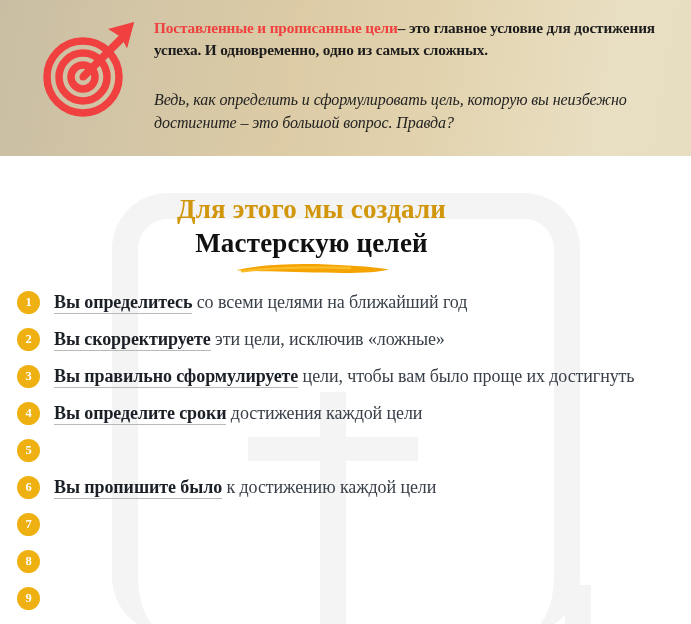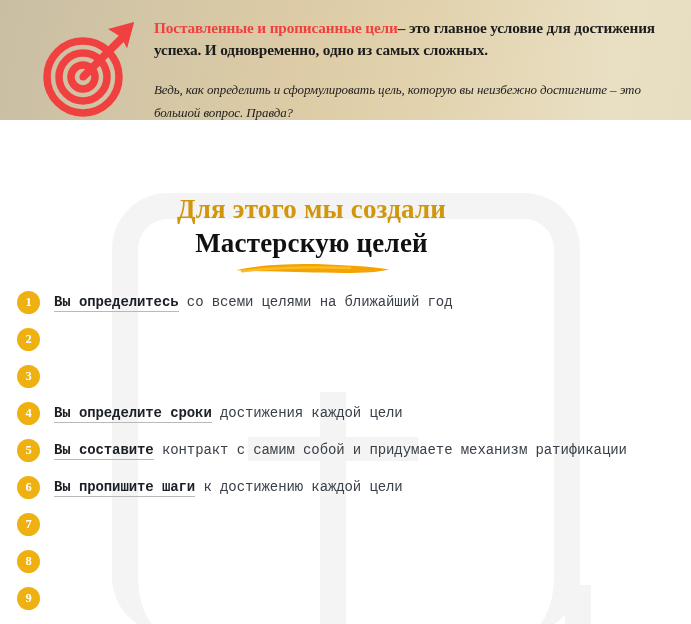--- a/index.html
+++ b/index.html
@@ -16,21 +16,21 @@
     position: relative;
     width: 691px;
     height: 624px;
     background: #ffffff;
   }
 
   
   .hero {
     position: relative;
     width: 691px;
-    height: 120px;
+    height: 156px;
     background: linear-gradient(100deg,
                 #c9bda3 0%,
                 #d2c5a6 18%,
                 #dccba5 42%,
                 #e2d3ae 62%,
                 #e9dfc3 88%,
                 #e7ddc1 100%);
     overflow: hidden;
   }
 
@@ -53,24 +53,24 @@
     font-family: "Liberation Serif", serif;
     font-size: 15.3px;
     font-weight: bold;
     line-height: 21.5px;
     color: #1c1c1c;
     letter-spacing: -0.15px;
   }
   .hero-line1 .accent { color: #f0403f; }
 
   .hero-line2 {
-    margin-top: 19px;
+    margin-top: 29px;
     font-family: "Liberation Serif", serif;
     font-style: italic;
-    font-size: 13px;
+    font-size: 16px;
     line-height: 22.5px;
     color: #222222;
     letter-spacing: -0.1px;
   }
 
   
   .watermark { position: absolute; inset: 0; pointer-events: none; }
 
   .wm-frame {
     position: absolute;
@@ -170,22 +170,22 @@
     background: #eeb111;
     color: #ffffff;
     font-family: "Liberation Serif", serif;
     font-weight: bold;
     font-size: 12.5px;
     line-height: 23px;
     text-align: center;
   }
 
   .row-text {
-    font-family: Liberation Mono, monospace;
-    font-size: 14px;
+    font-family: Liberation Serif, serif;
+    font-size: 18px;
     line-height: 19px;
     color: #2a2f36;
     letter-spacing: -0.1px;
     white-space: nowrap;
   }
 
   .row-text .lead {
     font-weight: bold;
     color: #1b1f26;
     border-bottom: 1.5px solid #b9b9b9;
@@ -240,39 +240,40 @@
 
   <div class="list">
 
     <div class="row">
       <span class="badge">1</span>
       <span class="row-text"><span class="lead">Вы определитесь</span><span class="rest"> со всеми целями на ближайший год</span></span>
     </div>
 
     <div class="row">
       <span class="badge">2</span>
+      <span class="row-text"><span class="lead">Вы скорректируете</span><span class="rest"> эти цели, исключив «ложные»</span></span>
     </div>
 
     <div class="row">
       <span class="badge">3</span>
+      <span class="row-text"><span class="lead">Вы правильно сформулируете</span><span class="rest"> цели, чтобы вам было проще их достигнуть</span></span>
     </div>
 
     <div class="row">
       <span class="badge">4</span>
       <span class="row-text"><span class="lead">Вы определите сроки</span><span class="rest"> достижения каждой цели</span></span>
     </div>
 
     <div class="row">
       <span class="badge">5</span>
-      <span class="row-text"><span class="lead">Вы составите</span><span class="rest"> контракт с самим собой и придумаете механизм ратификации</span></span>
     </div>
 
     <div class="row">
       <span class="badge">6</span>
-      <span class="row-text"><span class="lead">Вы пропишите шаги</span><span class="rest"> к достижению каждой цели</span></span>
+      <span class="row-text"><span class="lead">Вы пропишите было</span><span class="rest"> к достижению каждой цели</span></span>
     </div>
 
     <div class="row">
       <span class="badge">7</span>
     </div>
 
     <div class="row">
       <span class="badge">8</span>
     </div>
 

